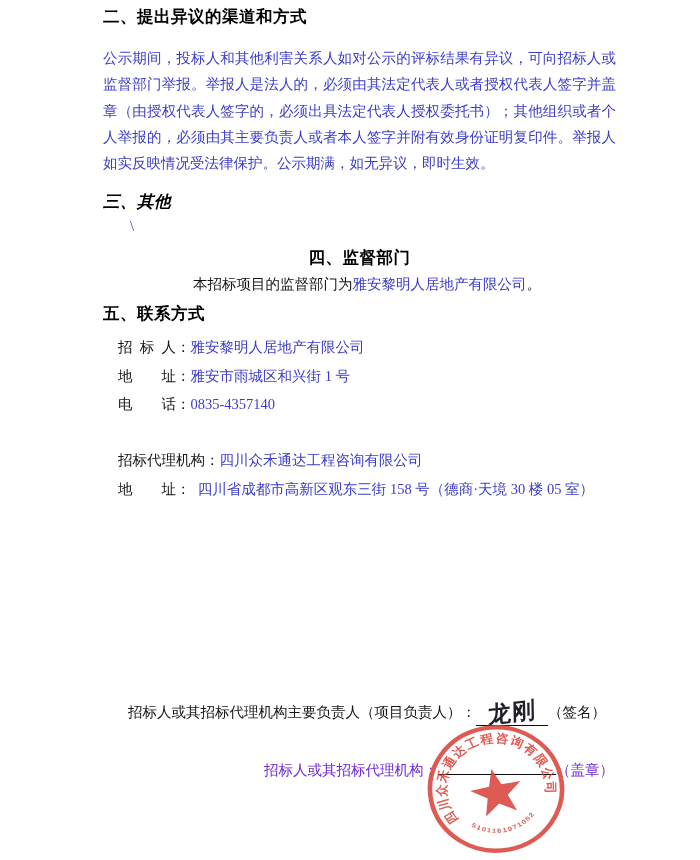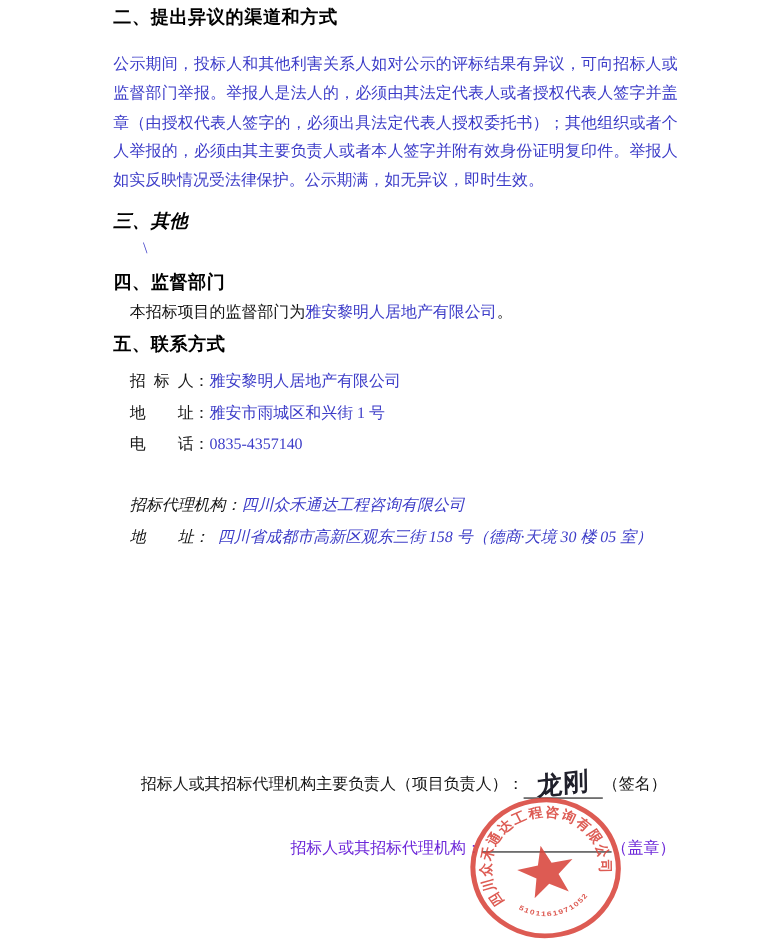--- a/index.html
+++ b/index.html
@@ -17,32 +17,33 @@
     font-family:"Liberation Sans","DejaVu Sans",sans-serif;
     font-weight:700;font-size:16.5px;color:#000;
     letter-spacing:.5px;margin:0;line-height:22px;
   }
   .para{
     color:#3c3cc8;
     margin:19px 0 13px 0;
     line-height:26.3px;
     text-align:justify;
     text-justify:inter-ideograph;
+    font-family:Liberation Mono, monospace;
   }
   .hd3{margin-top:11px;font-style:italic;}
   .slash-line{color:#3c3cc8;margin:4px 0 6px 27px;line-height:20px;}
-  .hd4{margin-top:10px;}
-  .sup-line{margin:6px 0 7px 15px;line-height:20px;}
+  .hd4{margin-top:10px;text-align:center;}
+  .sup-line{margin:6px 0 7px 15px;line-height:20px;text-align:center;}
   .blue{color:#3c3cc8;}
   .hd5{margin-top:8px;}
   .rows{margin:9px 0 0 15px;}
   .row{line-height:28.3px;white-space:pre;}
   .row .lbl{color:#141414;}
   .row .val{color:#3c3cc8;}
-  .rows.agency{margin-top:28px;font-style:italic;}
+  .rows.agency{margin-top:28px;}
   .sign1{position:absolute;left:128px;top:699px;white-space:nowrap;font-size:14.5px;color:#141414;}
   .sig-slot{
     display:inline-block;width:72px;height:26px;
     border-bottom:1.7px solid #101010;
     text-align:center;vertical-align:-5px;
   }
   .sig-name{
     display:inline-block;
     font-size:23px;font-weight:700;color:#20202b;
     transform:rotate(-7deg) skewX(-6deg);

